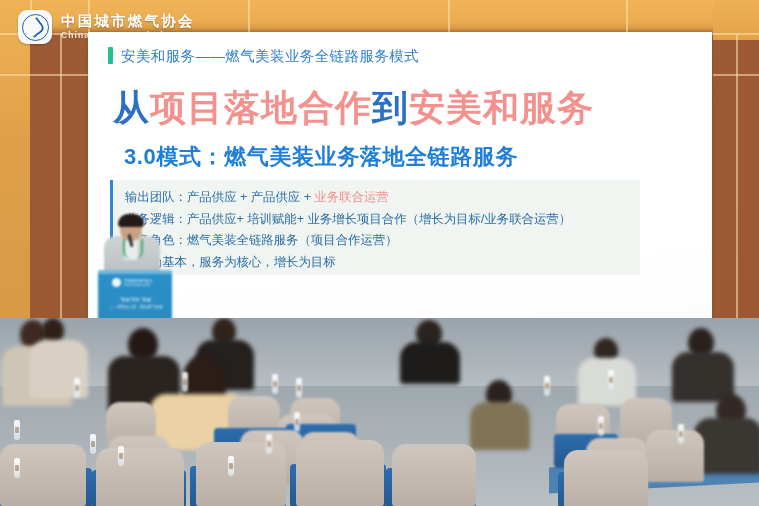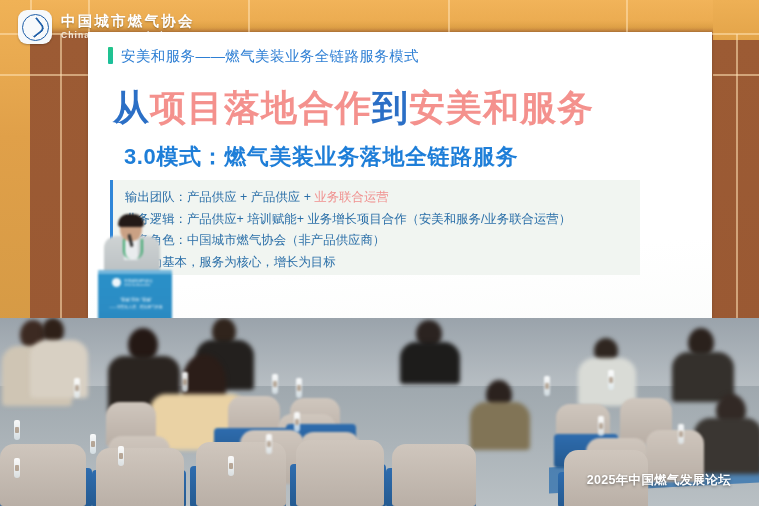--- a/index.html
+++ b/index.html
@@ -354,24 +354,24 @@
         <span class="seg-blue">从</span><span class="seg-pink">项目落地合作</span><span class="seg-blue">到</span><span class="seg-pink">安美和服务</span>
       </div>
 
       <div class="subhead">3.0模式：燃气美装业务落地全链路服务</div>
 
       <div class="content-box">
         <div class="content-line">
           <span class="lbl">输出团队：</span><span>产品供应 + 产品供应 + </span><span class="hl">业务联合运营</span>
         </div>
         <div class="content-line">
-          <span class="lbl">业务逻辑：</span><span>产品供应+ 培训赋能+ 业务增长项目合作（安美和服务/业务联合运营）</span>
+          <span class="lbl">业务逻辑：</span><span>产品供应+ 培训赋能+ 业务增长项目合作（增长为目标/业务联合运营）</span>
         </div>
         <div class="content-line">
-          <span class="lbl">业务角色：</span><span>中国城市燃气协会（非产品供应商）</span>
+          <span class="lbl">业务角色：</span><span>燃气美装全链路服务（项目合作运营）</span>
         </div>
         <div class="content-line">
           <span>安全为基本，服务为核心，增长为目标</span>
         </div>
       </div>
 
     </div>
   </div>
 
   <div class="speaker-wrap blur-soft">
@@ -475,16 +475,15 @@
     <div class="bottle" style="left:118px;top:128px;"></div>
     <div class="bottle" style="left:228px;top:138px;"></div>
     <div class="bottle" style="left:14px;top:140px;"></div>
     <div class="bottle blur-soft" style="left:544px;top:58px;"></div>
     <div class="bottle blur-soft" style="left:608px;top:52px;"></div>
     <div class="bottle blur-soft" style="left:598px;top:98px;"></div>
     <div class="bottle blur-soft" style="left:678px;top:106px;"></div>
   </div>
 
   <div class="event-brand">
-    <div class="event-title">2025年中国燃气发展论坛</div>
   </div>
 
 </div>
 
 </body></html>

